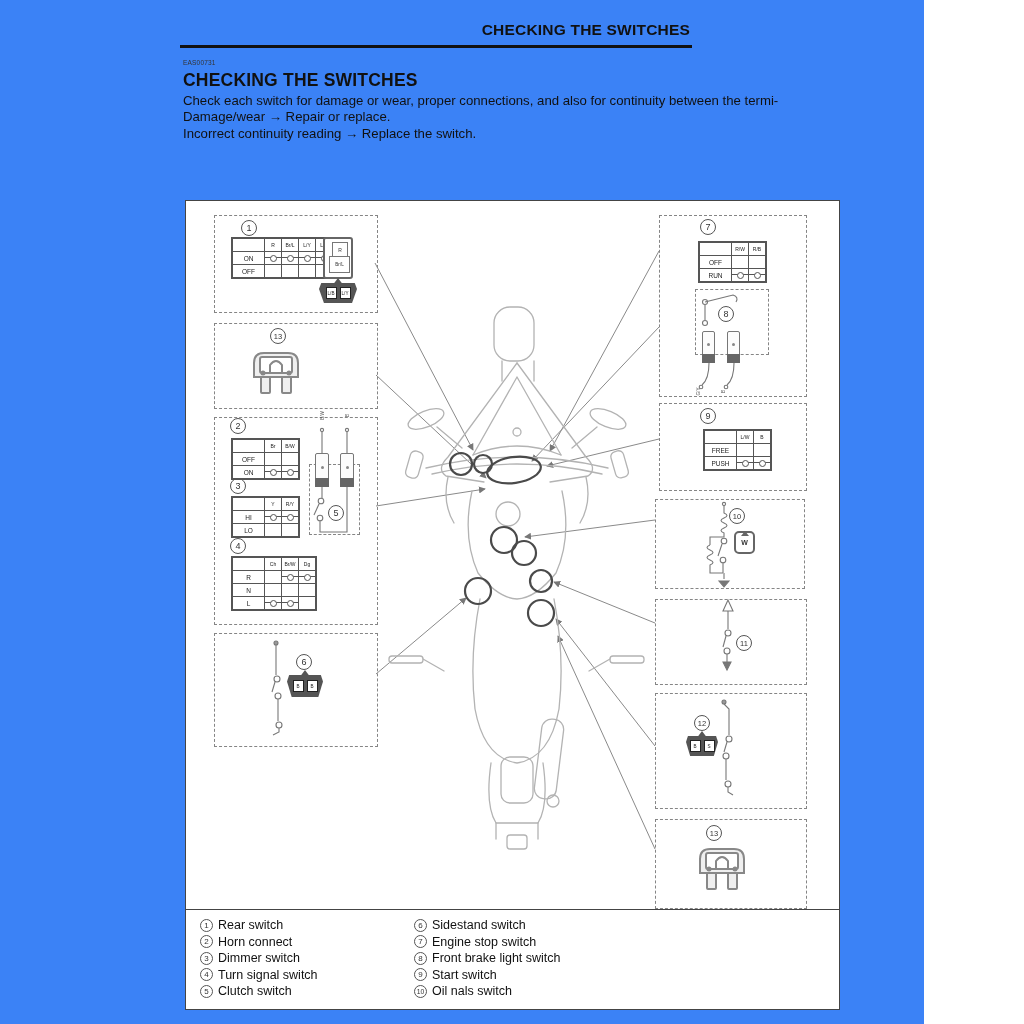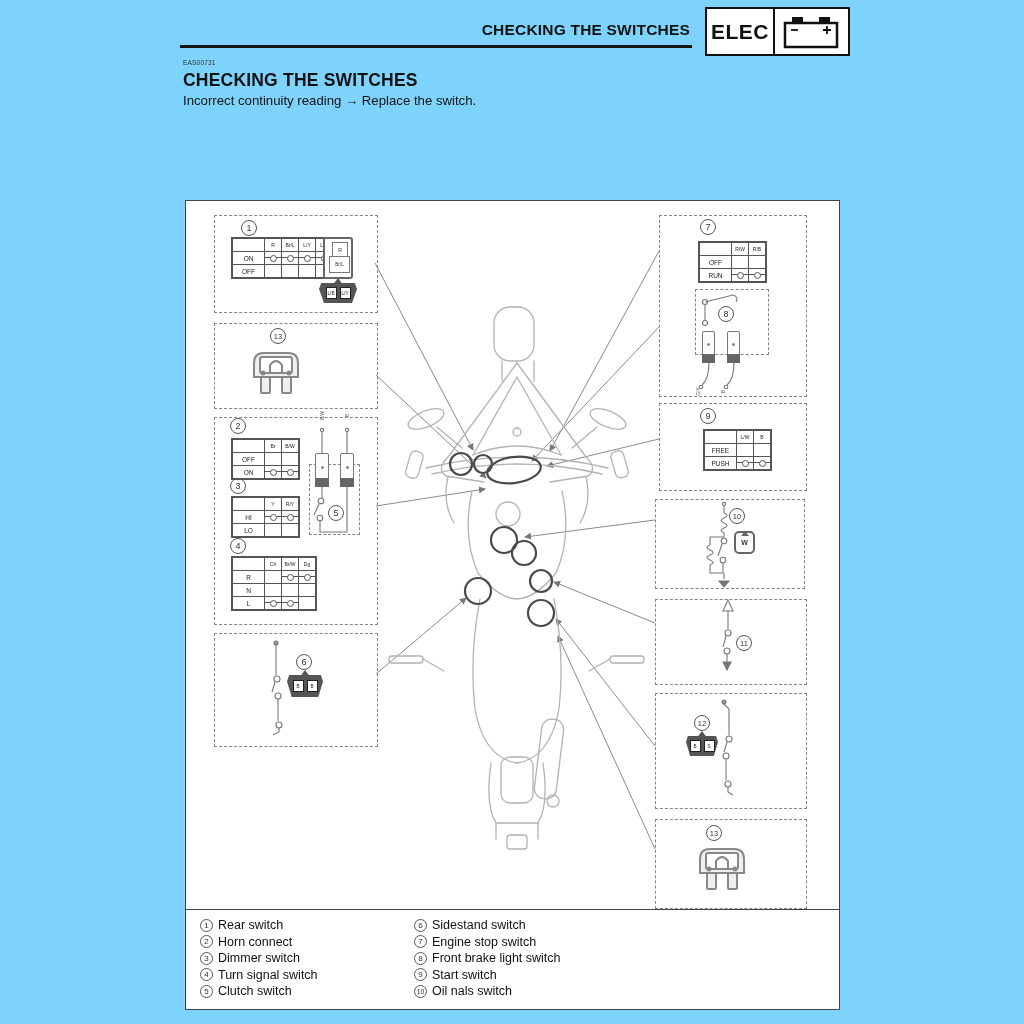--- a/index.html
+++ b/index.html
@@ -1,16 +1,16 @@
 <!DOCTYPE html>
 <html><head>
 <meta charset="utf-8">
 <style>
   html,body{margin:0;padding:0;background:#fff;}
-  .page{position:relative;width:1024px;height:1024px;background:#7dd3fc;overflow:hidden;
+  .page{position:relative;width:924px;height:1024px;background:#3b82f6;overflow:hidden;
         font-family:"Liberation Sans",sans-serif;color:#111;}
   .abs{position:absolute;}
   
   .doc-title{font-weight:bold;font-size:15.5px;letter-spacing:.2px;text-align:right;}
   .elec-box{border:2.5px solid #111;display:flex;align-items:stretch;background:#fff;}
   .elec-label{width:66px;display:flex;align-items:center;justify-content:center;
               font-weight:bold;font-size:21px;letter-spacing:.5px;}
   .elec-batt{border-left:2px solid #111;display:flex;align-items:center;justify-content:center;width:72px;}
   .hrule{background:#111;}
   .eas-code{font-size:6.5px;color:#333;letter-spacing:.2px;}
@@ -61,37 +61,27 @@
   .cnum2{width:13px;height:13px;border:1px solid #555;border-radius:50%;display:flex;align-items:center;
          justify-content:center;font-size:8px;flex:none;box-sizing:border-box;color:#333;}
   .cnum2.two{font-size:6.8px;}
 </style>
 </head>
 <body>
 
 <div class="page">
 
   <div class="abs doc-title" style="left:400px;top:21px;width:290px;">CHECKING THE SWITCHES</div>
-  <div class="abs elec-box" style="left:705px;top:7px;width:141px;height:45px;">
-    <div class="elec-label">ELEC</div>
-    <div class="elec-batt">
-      <svg width="58" height="36" viewBox="0 0 58 36">
-        <rect x="3" y="9" width="52" height="24" fill="none" stroke="#111" stroke-width="2.5"></rect>
-        <rect x="10" y="3" width="11" height="7" fill="#111"></rect>
-        <rect x="37" y="3" width="11" height="7" fill="#111"></rect>
-        <path d="M9,16 h7" stroke="#111" stroke-width="1.8"></path>
-        <path d="M41,16 h8 M45,12 v8" stroke="#111" stroke-width="1.8"></path>
-      </svg>
-    </div>
-  </div>
   <div class="abs hrule" style="left:180px;top:45px;width:512px;height:3px;"></div>
 
   <div class="abs eas-code" style="left:183px;top:59px;">EAS00731</div>
   <div class="abs section-heading" style="left:183px;top:70px;">CHECKING THE SWITCHES</div>
   <div class="abs" style="left:183px;top:93px;">
+    <div class="intro-line">Check each switch for damage or wear, proper connections, and also for continuity between the termi-</div>
+    <div class="intro-line">Damage/wear → Repair or replace.</div>
     <div class="intro-line">Incorrect continuity reading → Replace the switch.</div>
   </div>
 
   <div class="abs diagram" style="left:185px;top:200px;width:653px;height:808px;">
 
     <svg class="abs" style="left:0;top:0;" width="653" height="808" viewBox="0 0 653 808">
       <defs>
         <marker id="arr" viewBox="0 0 8 8" refX="7" refY="4" markerWidth="7" markerHeight="7" orient="auto">
           <path d="M0,0 L8,4 L0,8 Z" fill="#777"></path>
         </marker>

